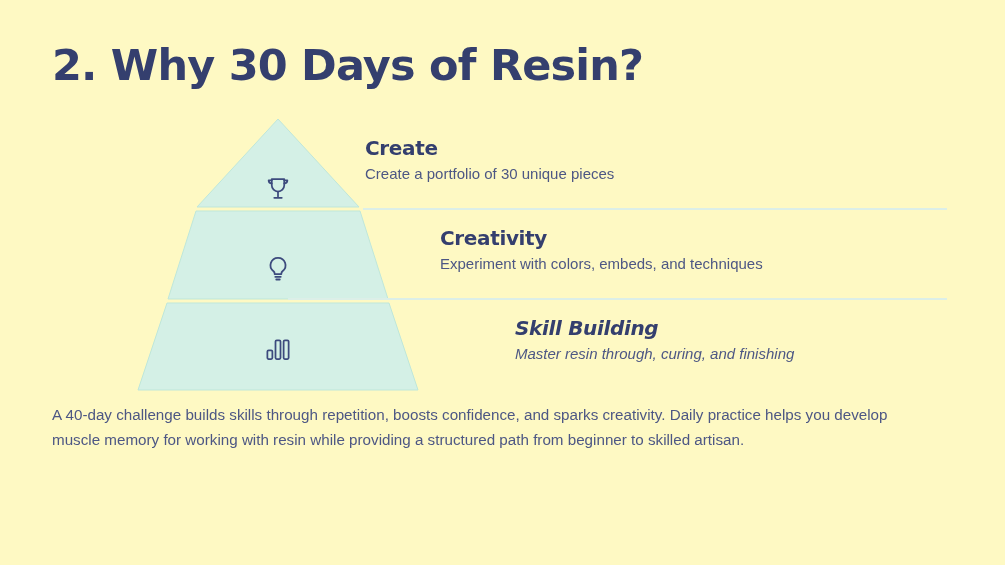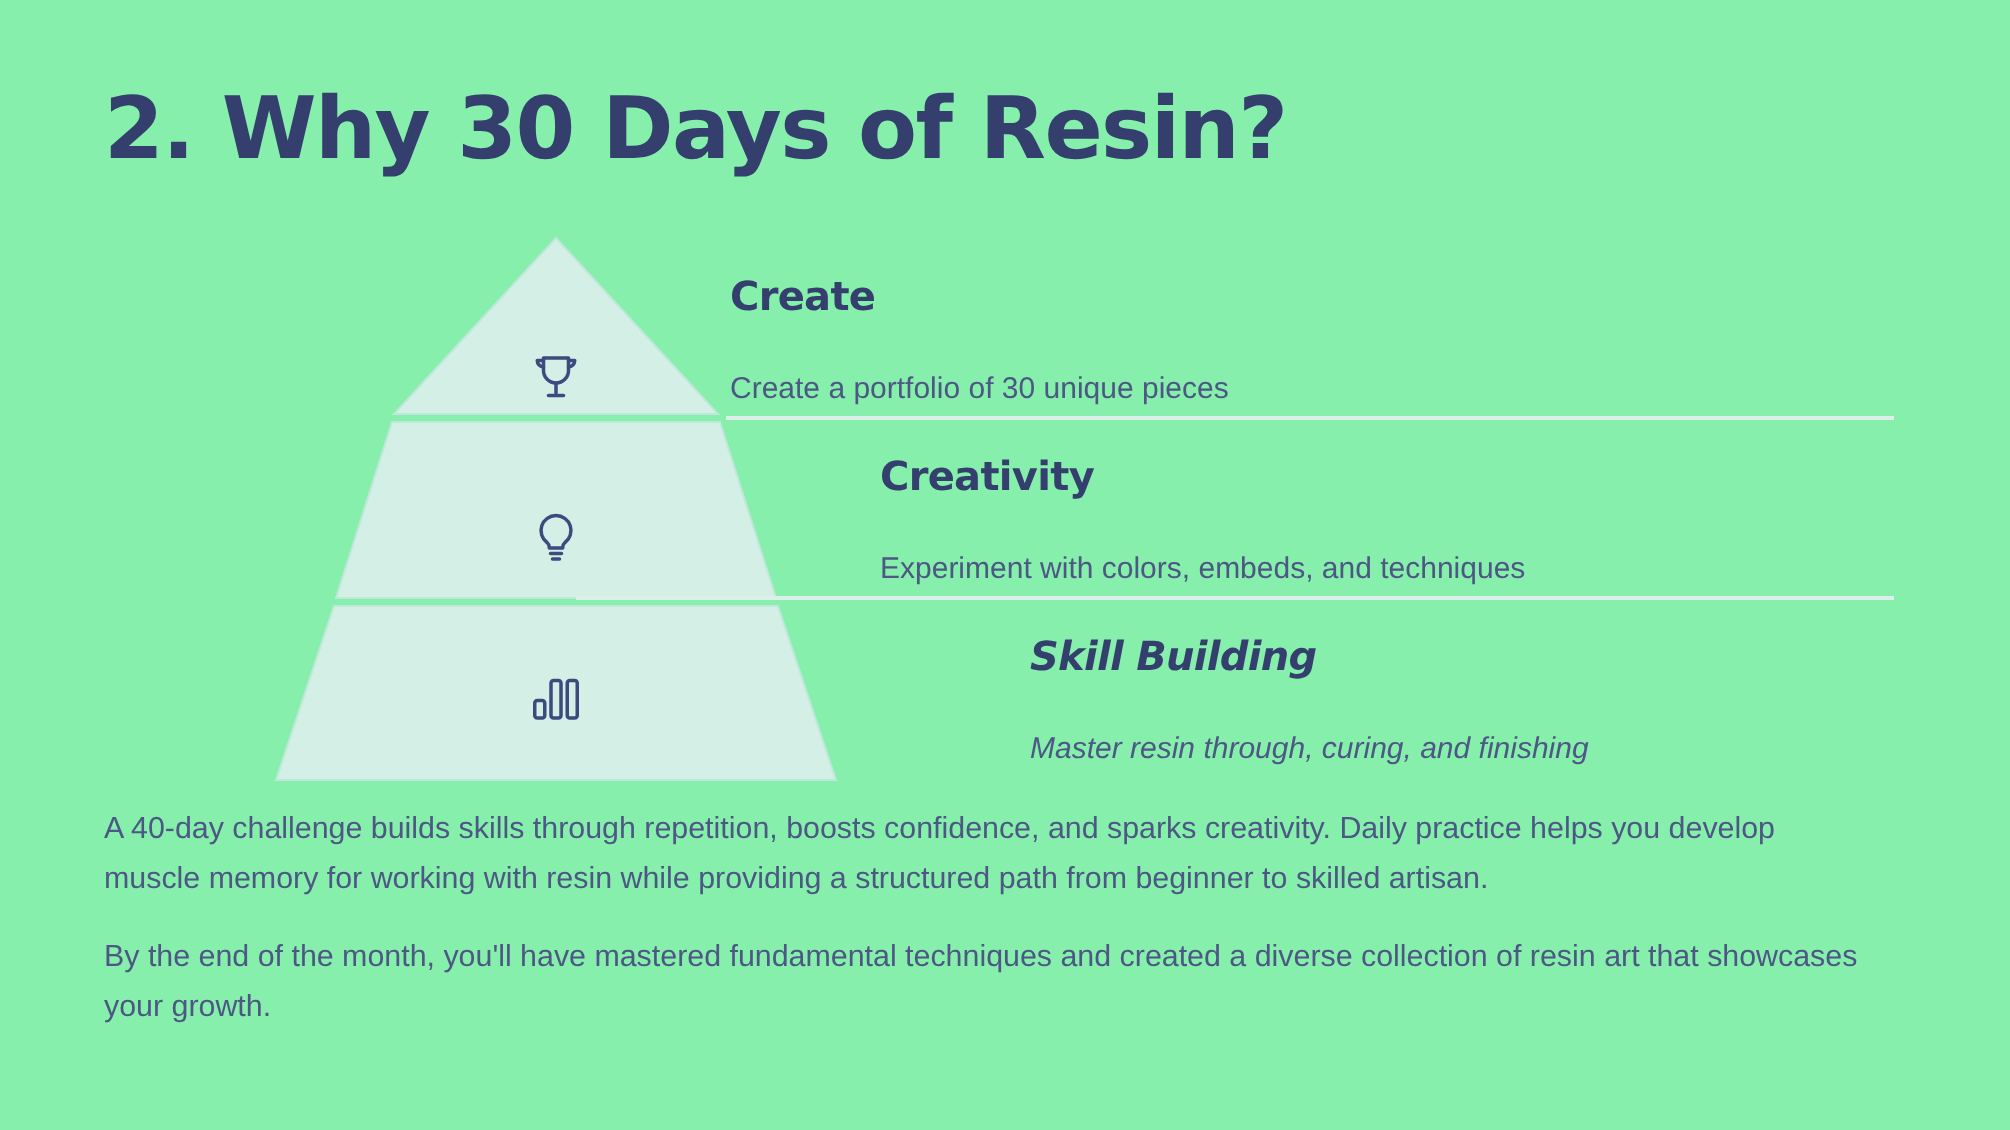--- a/index.html
+++ b/index.html
@@ -7,21 +7,21 @@
     padding: 0;
     background: #ffffff;
   }
   body {
     font-family: "Liberation Sans", sans-serif;
   }
   #slide {
     position: relative;
     width: 1005px;
     height: 565px;
-    background: #86efac;
+    background: #fef9c3;
     overflow: hidden;
   }
 
   
   #slide-title {
     position: absolute;
     left: 52px;
     top: 40px;
     font-size: 43px;
     font-weight: 700;
@@ -65,21 +65,21 @@
   }
   .tier-title {
     font-size: 20px;
     font-weight: 700;
     letter-spacing: -0.35px;
     color: #343f6e;
     font-family: "DejaVu Sans", sans-serif;
     white-space: nowrap;
   }
   .tier-desc {
-    margin-top: 26px;
+    margin-top: 5px;
     font-size: 15px;
     font-weight: 400;
     color: #4d5784;
     white-space: nowrap;
     font-family: "Liberation Sans", sans-serif;
   }
 
   #tier-row-0 { left: 365px; top: 136px; }
   #tier-row-1 { left: 440px; top: 226px; }
   #tier-row-2 { left: 515px; top: 316px; font-style: italic; }
@@ -167,16 +167,15 @@
     <div class="tier-desc">Experiment with colors, embeds, and techniques</div>
   </div>
 
   <div class="tier-row" id="tier-row-2">
     <div class="tier-title">Skill Building</div>
     <div class="tier-desc">Master resin through, curing, and finishing</div>
   </div>
 
   <div id="body-copy">
     <p>A 40-day challenge builds skills through repetition, boosts confidence, and sparks creativity. Daily practice helps you develop muscle memory for working with resin while providing a structured path from beginner to skilled artisan.</p>
-    <p>By the end of the month, you'll have mastered fundamental techniques and created a diverse collection of resin art that showcases your growth.</p>
   </div>
 
 </div>
 
 </body></html>

